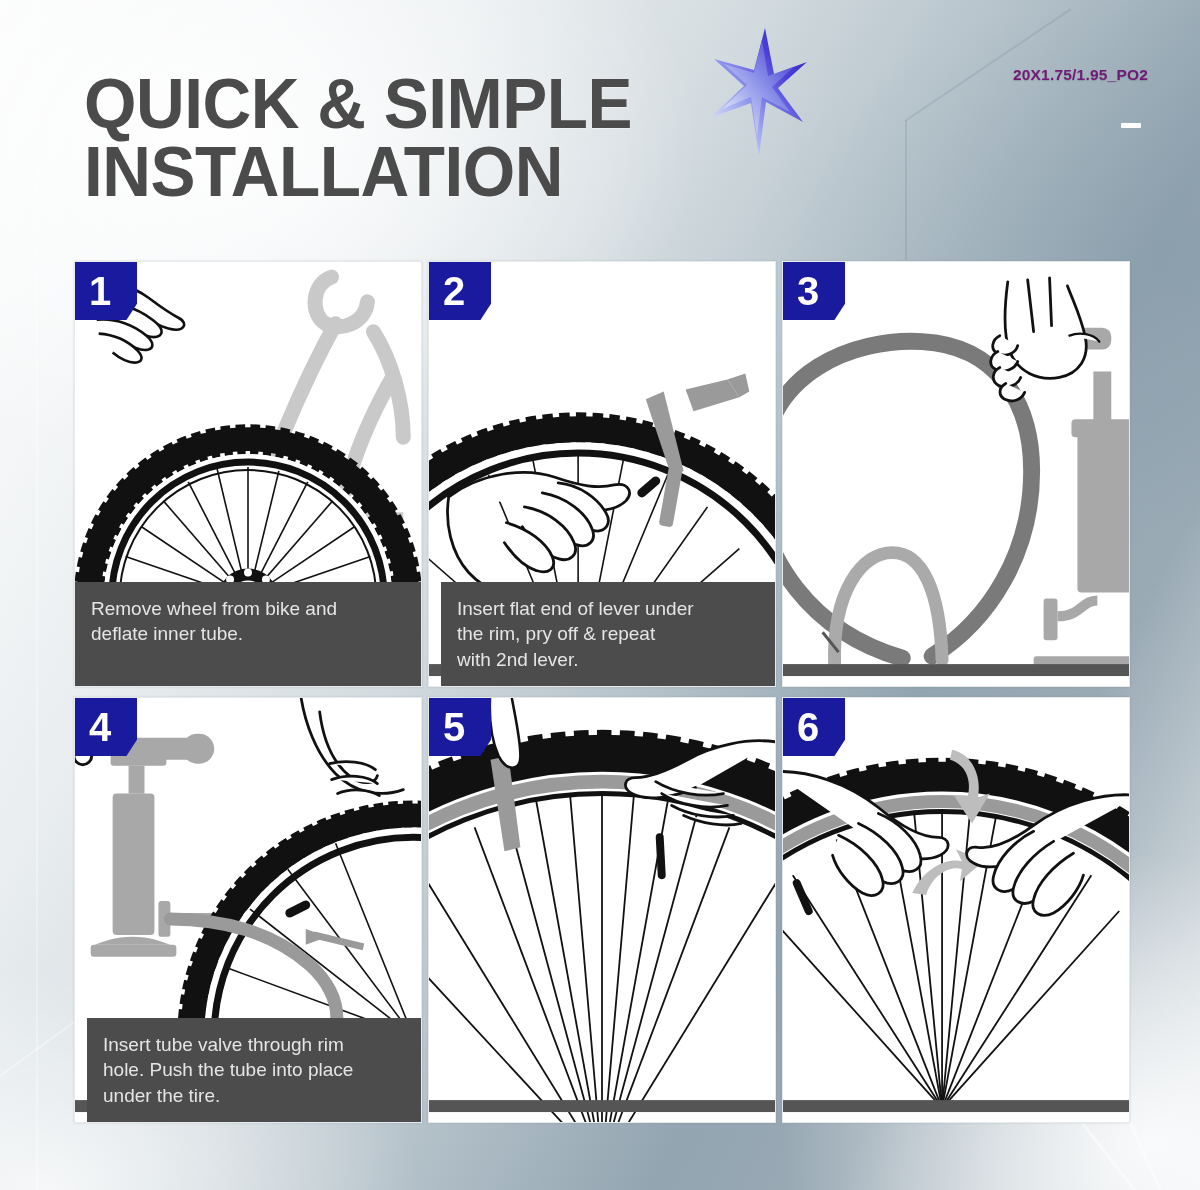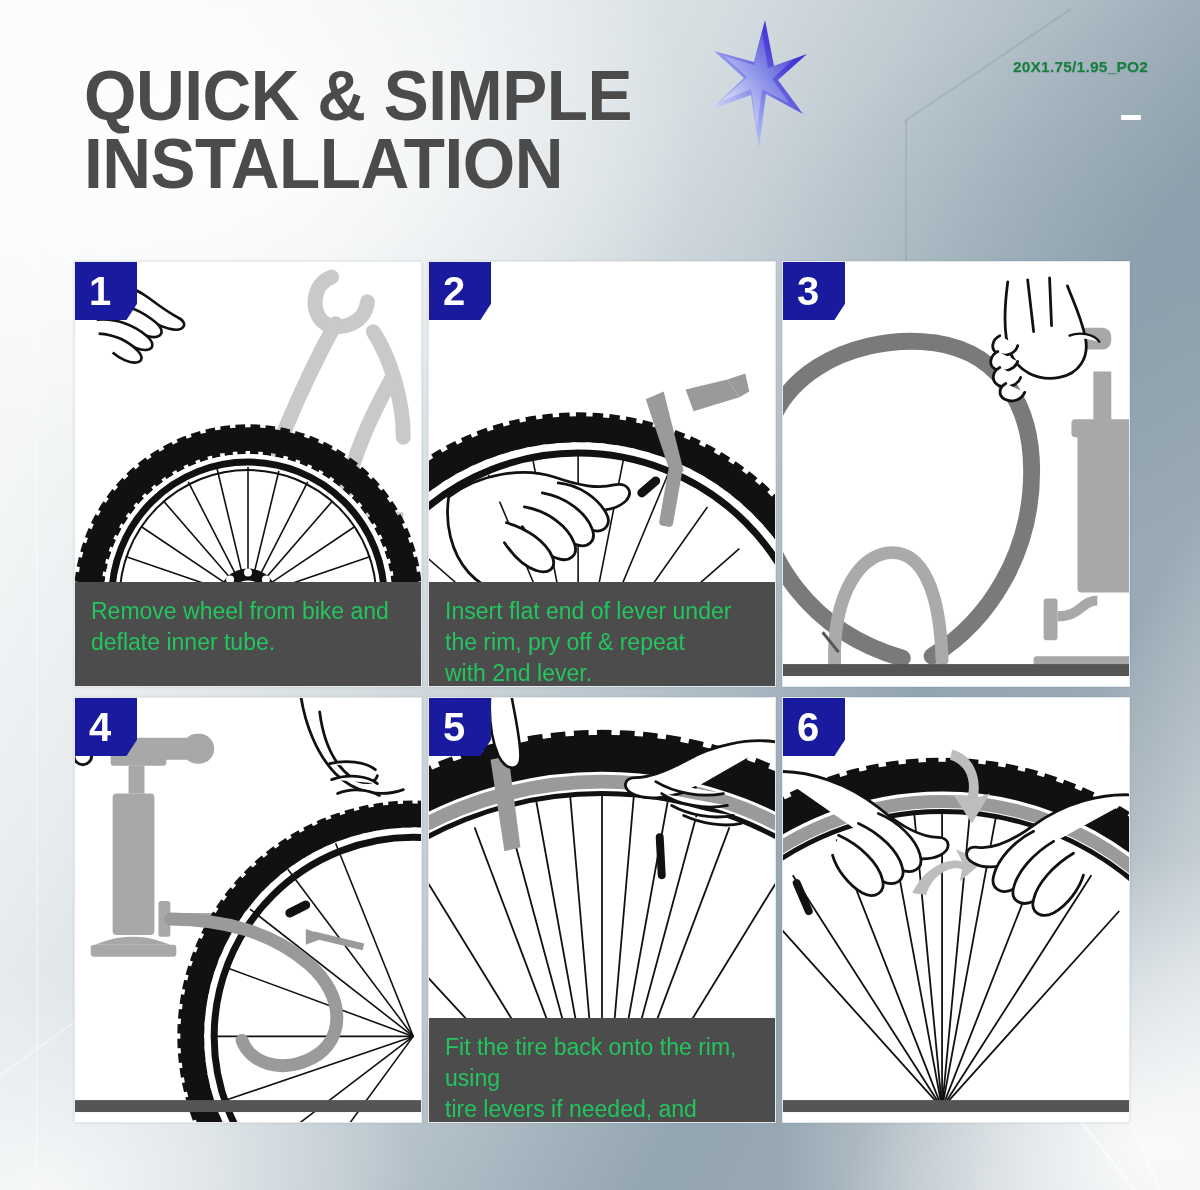--- a/index.html
+++ b/index.html
@@ -31,37 +31,37 @@
     background:
       radial-gradient(ellipse 780px 520px at 18% 12%, rgba(255,255,255,0.95), rgba(255,255,255,0) 62%),
       radial-gradient(ellipse 620px 480px at 96% 96%, rgba(255,255,255,0.85), rgba(255,255,255,0) 60%),
       radial-gradient(ellipse 700px 420px at 100% 22%, rgba(120,145,160,0.30), rgba(255,255,255,0) 65%),
       radial-gradient(ellipse 600px 360px at 4% 100%, rgba(255,255,255,0.75), rgba(255,255,255,0) 62%);
   }
   .deco-line { position: absolute; background: rgba(255,255,255,0.55); }
   .deco-line.dark { background: rgba(110,130,145,0.22); }
 
   
-  #header { position: absolute; left: 0; top: 0; width: 1200px; height: 250px; }
+  #header { position: absolute; left: 0; top: 8px; width: 1200px; height: 250px; }
   #title {
     position: absolute; left: 84px; top: 62px;
     color: #4b4b4b;
     font-weight: bold;
     font-size: 71px;
     line-height: 0.96;
     letter-spacing: -0.5px;
     transform: scaleX(0.95);
     transform-origin: left top;
     text-shadow: 0 1px 0 rgba(255,255,255,0.35);
     white-space: pre-line;
   }
   #star { position: absolute; left: 704px; top: 18px; width: 104px; height: 132px; }
   #sku {
     position: absolute; right: 52px; top: 58px;
-    color: #15803d;
+    color: #701a75;
     font-size: 15.5px;
     font-weight: bold;
     letter-spacing: 0.2px;
     text-shadow: 0 1px 1px rgba(90,105,115,0.35);
   }
   #sku-dash {
     position: absolute; right: 59px; top: 115px;
     width: 20px; height: 5px; background: #ffffff; border-radius: 1px;
   }
 
@@ -100,29 +100,29 @@
     justify-content: flex-start;
     padding-left: 14px;
     line-height: 1;
     z-index: 4;
   }
 
   
   .caption {
     position: absolute; left: 0; right: 0; bottom: 0;
     background: #4c4c4c;
-    color: #22c55e;
-    font-size: 23px;
+    color: #e5e5e5;
+    font-size: 19px;
     line-height: 1.34;
     padding: 14px 16px 32px 16px;
     white-space: pre-line;
     z-index: 5;
   }
   .caption.h2 { height: 104px; }
-  .caption.h3 { height: 104px; }
+  .caption.h3 { height: 104px; margin-left: 12px; }
 </style>
 </head>
 <body>
 
 <div id="bg"></div>
 <div id="bg-soft"></div>
 
 <div class="deco-line" style="left:36px; top:0; width:2px; height:1190px; opacity:.55;"></div>
 <div class="deco-line dark" style="left:905px; top:120px; width:200px; height:2px; transform:rotate(-34deg); transform-origin:left center;"></div>
 <div class="deco-line dark" style="left:905px; top:120px; width:2px; height:140px;"></div>
@@ -372,20 +372,23 @@
           <path d="M246 14 C250 46 262 68 278 80 C290 88 302 86 304 78"></path>
           <path d="M256 66 C272 62 292 64 302 72"></path>
           <path d="M258 82 C274 76 294 78 304 86"></path>
           <path d="M264 96 C278 90 296 92 306 98"></path>
         </g>
 
         <rect x="0" y="404" width="348" height="12" fill="#555"></rect>
       </svg>
     </div>
     <div class="badge">4</div>
+    <div class="caption h3">Insert tube valve through rim
+hole. Push the tube into place
+under the tire.</div>
   </div>
 
   <div class="panel">
     <div class="art">
       <svg viewBox="0 0 348 426" preserveAspectRatio="xMidYMid slice">
         <rect width="348" height="426" fill="#fff"></rect>
 
         <g>
           <circle cx="174" cy="470" r="412" fill="none" stroke="#111" stroke-width="52" stroke-dasharray="14 8"></circle>
           <circle cx="174" cy="470" r="412" fill="none" stroke="#111" stroke-width="42"></circle>
@@ -422,23 +425,20 @@
           <path d="M228 84 C248 96 274 100 296 96"></path>
           <path d="M234 96 C252 108 278 112 300 108"></path>
           <path d="M244 108 C262 118 286 122 306 118"></path>
           <path d="M256 118 C274 126 296 130 314 126"></path>
         </g>
 
         <rect x="0" y="404" width="348" height="12" fill="#555"></rect>
       </svg>
     </div>
     <div class="badge">5</div>
-    <div class="caption h3">Fit the tire back onto the rim, using
-tire levers if needed, and ensure
-the tube is evenly distributed.</div>
   </div>
 
   <div class="panel">
     <div class="art">
       <svg viewBox="0 0 348 426" preserveAspectRatio="xMidYMid slice">
         <rect width="348" height="426" fill="#fff"></rect>
 
         <g>
           <circle cx="160" cy="412" r="330" fill="none" stroke="#111" stroke-width="44" stroke-dasharray="12 7"></circle>
           <circle cx="160" cy="412" r="330" fill="none" stroke="#111" stroke-width="36"></circle>

